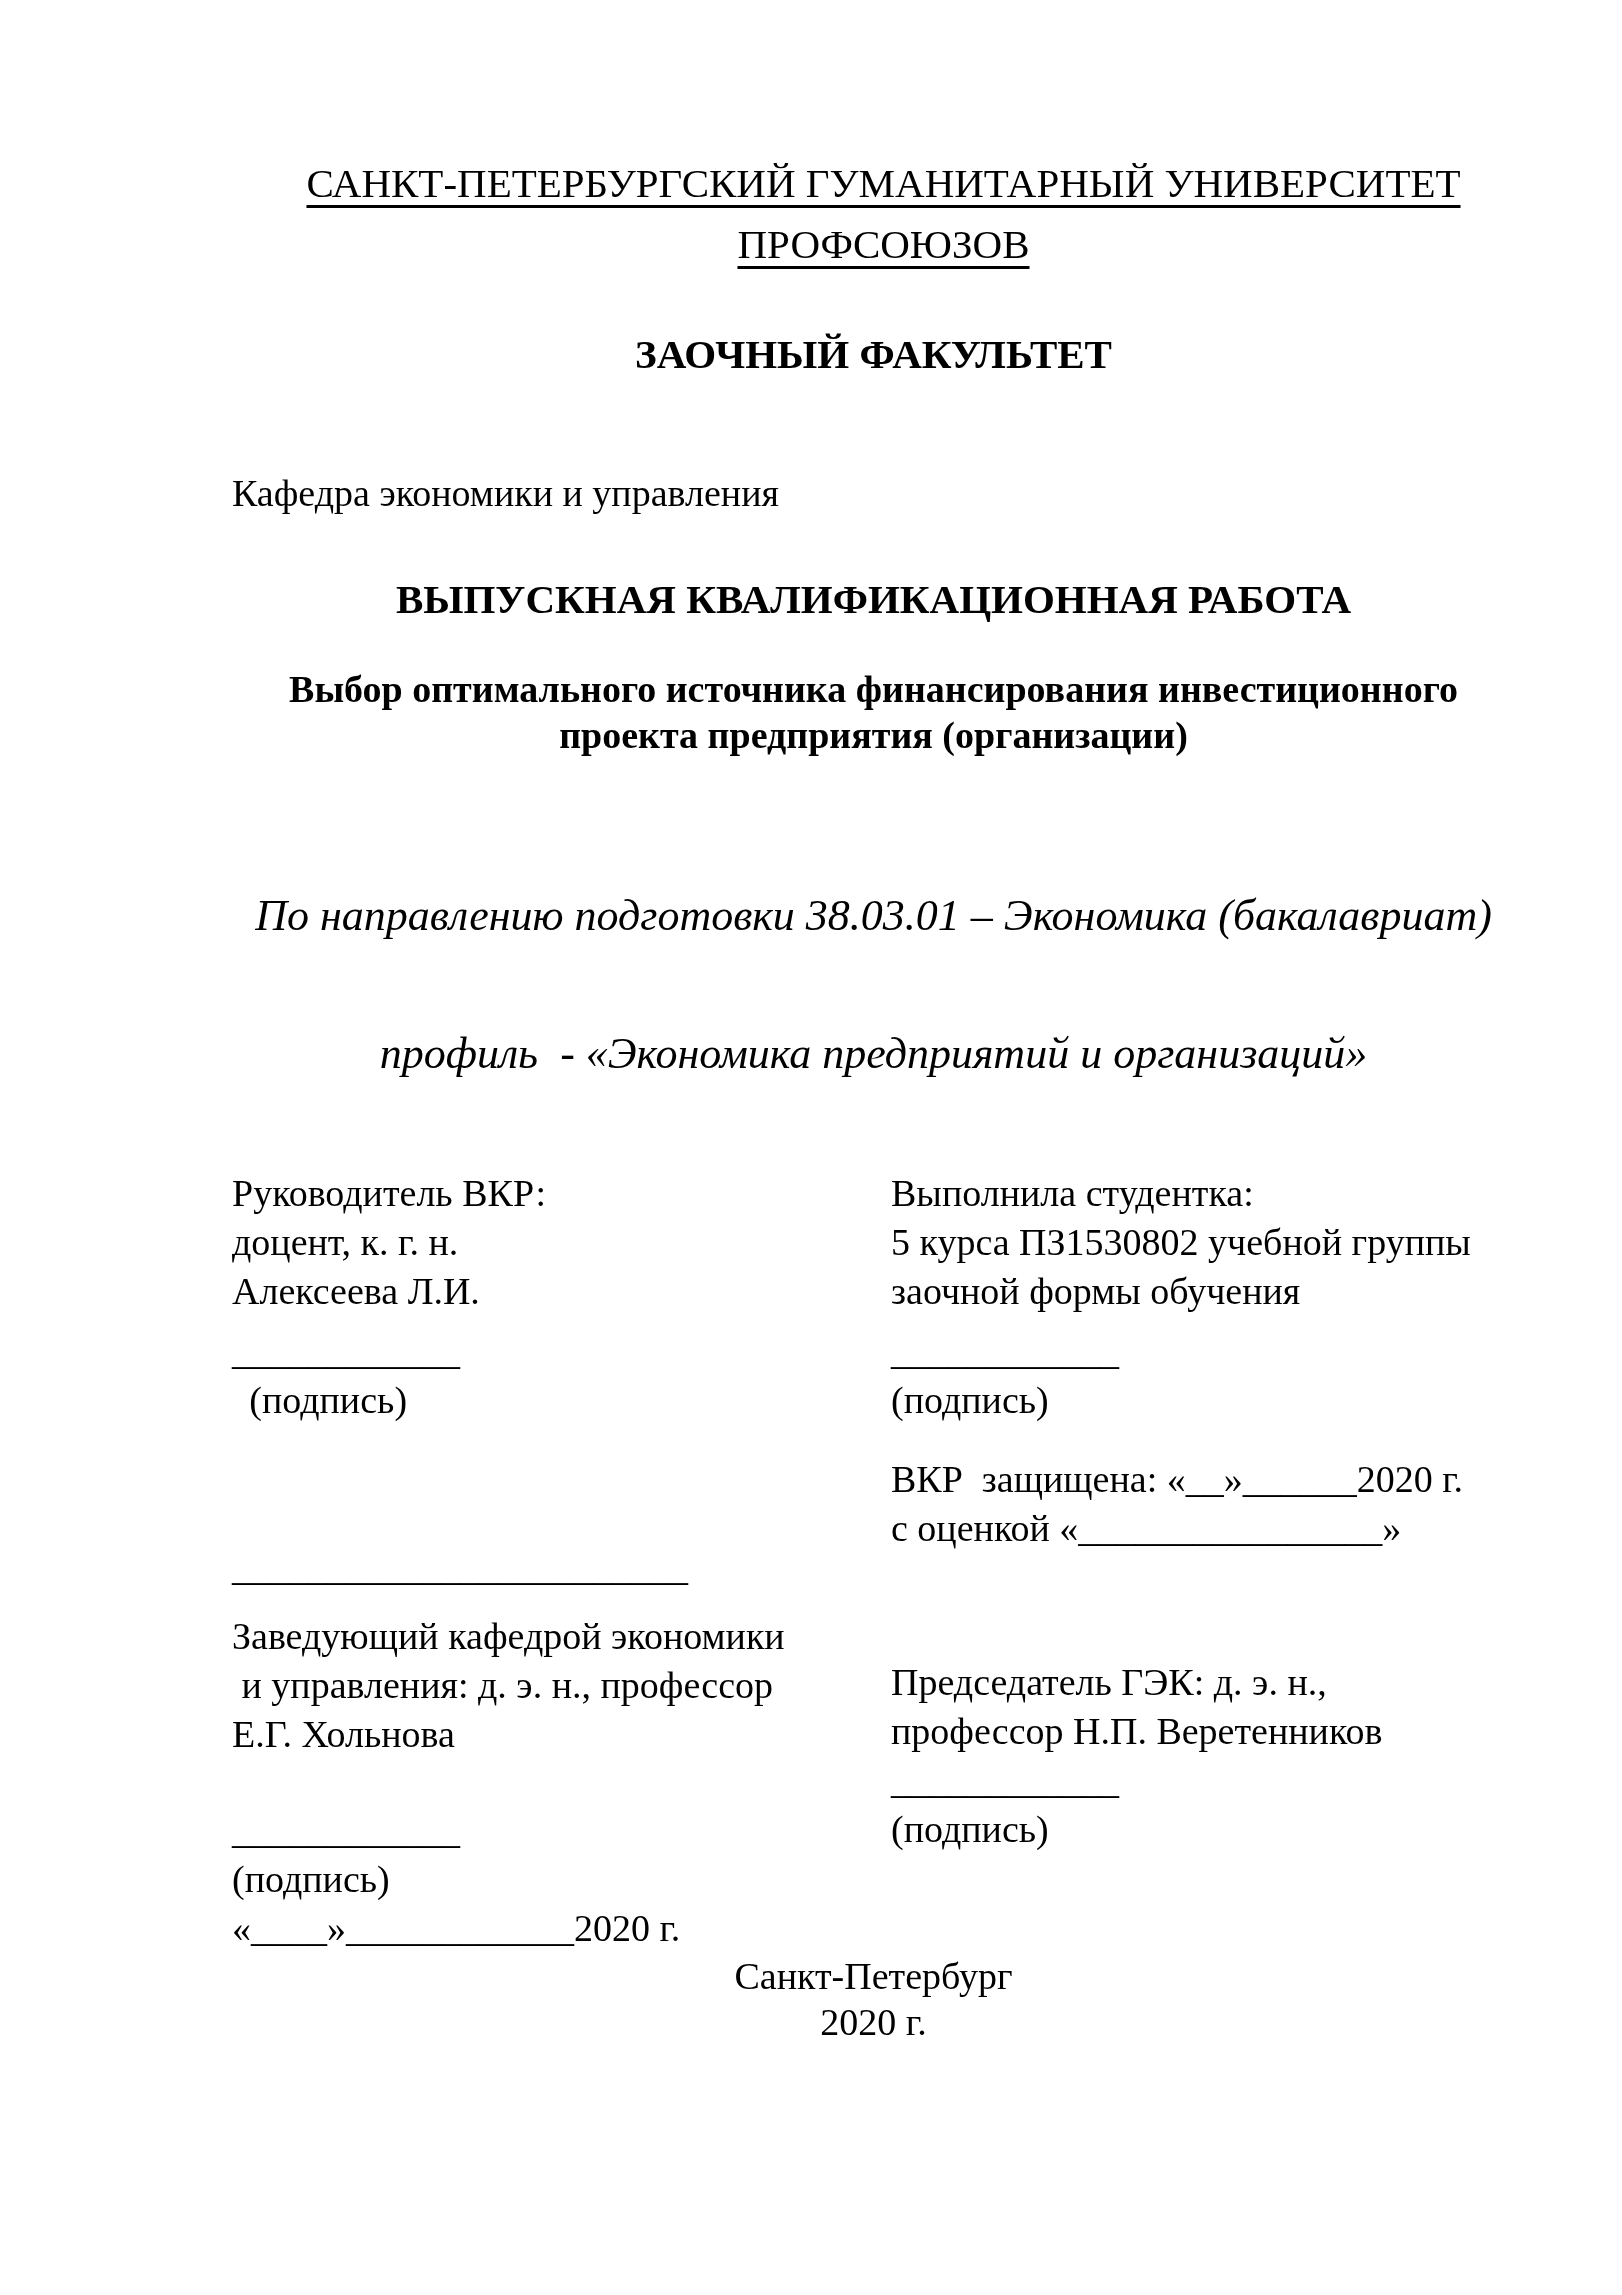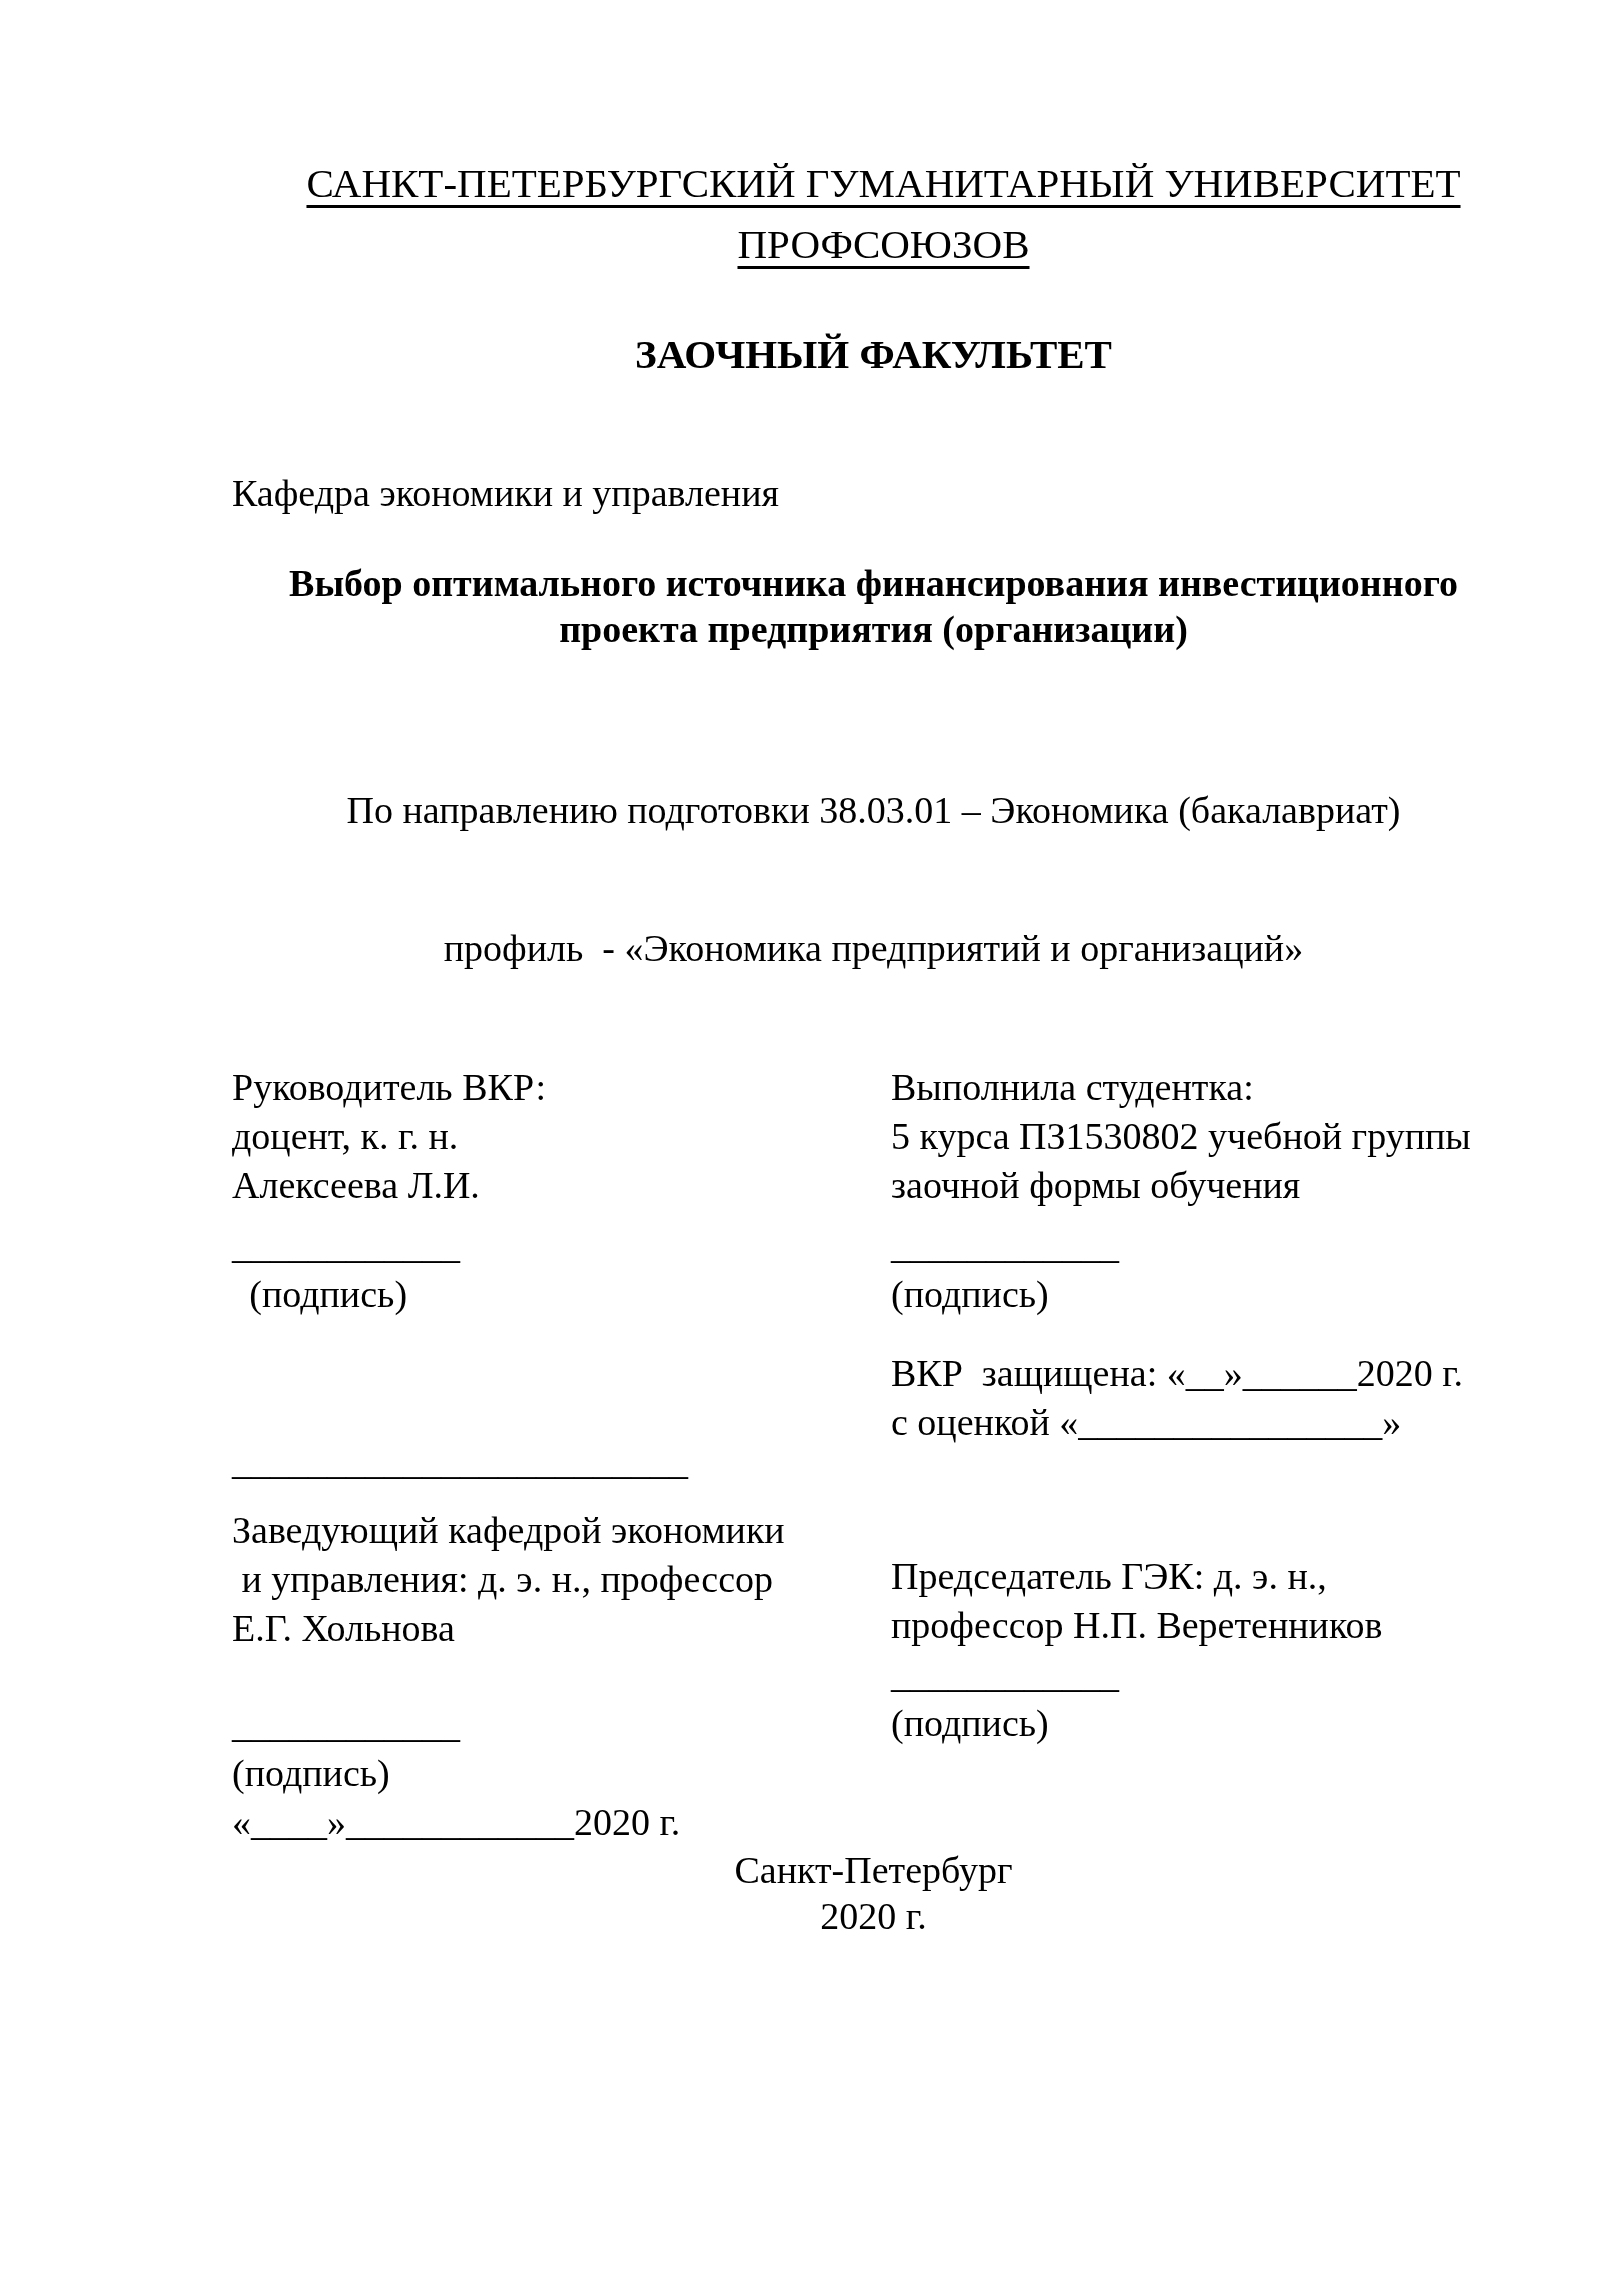--- a/index.html
+++ b/index.html
@@ -21,21 +21,21 @@
     text-underline-offset: 7.9px;
     margin-left: 20px;
   }
   .faculty   { margin-top: 55px;  text-align: center; font-size: 41px; line-height: 49px; font-weight: bold; }
   .department{ margin-top: 90px;  font-size: 38px; line-height: 49px; }
   .work-type { margin-top: 57px;  text-align: center; font-size: 41px; line-height: 49px; font-weight: bold; }
   .thesis-title {
     margin-top: 42px; text-align: center; font-size: 38px; line-height: 46px;
     font-weight: bold; white-space: pre-wrap;
   }
-  .program { margin-top: 43px; text-align: center; font-size: 38px; line-height: 46px; white-space: pre-wrap; }
+  .program { margin-top: 43px; text-align: center; font-size: 44px; line-height: 46px; white-space: pre-wrap; font-style: italic; }
   .columns { display: flex; }
   .col-left  { width: 659px; flex: none; }
   .col-right { flex: 1; }
   .ln { font-size: 38px; line-height: 49px; white-space: pre-wrap; }
   .b  { font-weight: normal; }
   .indent { padding-left: 17.3px; }
   .small { font-size: 32px; line-height: 43px; white-space: pre-wrap; }
   .sp14  { height: 11px; }
   .sp25  { height: 19.6px; }
   .sp38  { height: 30px; }
@@ -51,20 +51,21 @@
 
   <div class="u-head">
     <div><span class="u">САНКТ-ПЕТЕРБУРГСКИЙ ГУМАНИТАРНЫЙ УНИВЕРСИТЕТ</span></div>
     <div><span class="u">ПРОФСОЮЗОВ</span></div>
   </div>
 
   <div class="faculty">ЗАОЧНЫЙ ФАКУЛЬТЕТ</div>
 
   <div class="department">Кафедра экономики и управления</div>
 
+  <div class="work-type">ВЫПУСКНАЯ КВАЛИФИКАЦИОННАЯ РАБОТА</div>
 
   <div class="thesis-title">Выбор оптимального источника финансирования инвестиционного
 проекта предприятия (организации)</div>
 
   <div class="program">
     <div>По направлению подготовки 38.03.01 – Экономика (бакалавриат)</div>
     <div>профиль  - «Экономика предприятий и организаций»</div>
   </div>
 
   <div class="columns">

